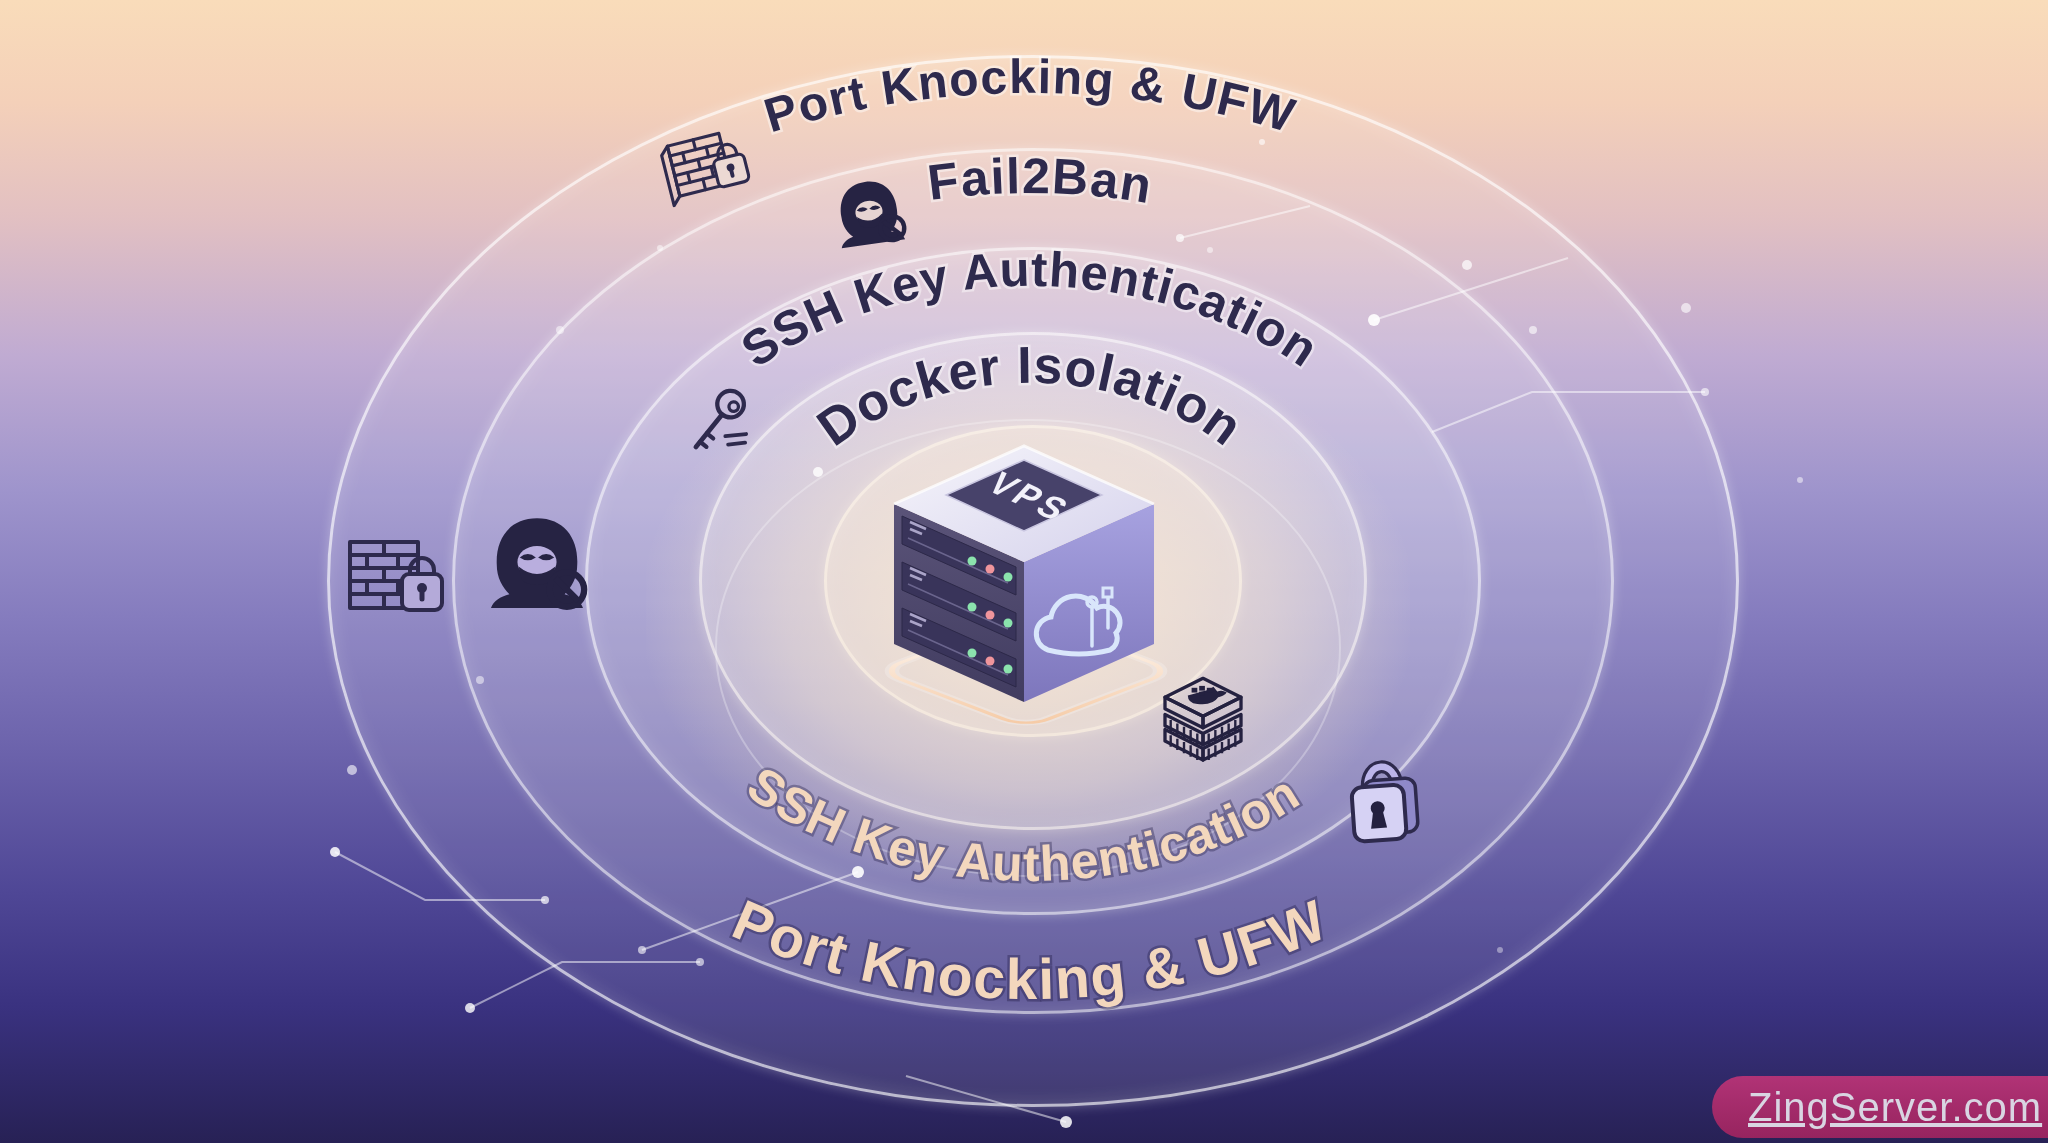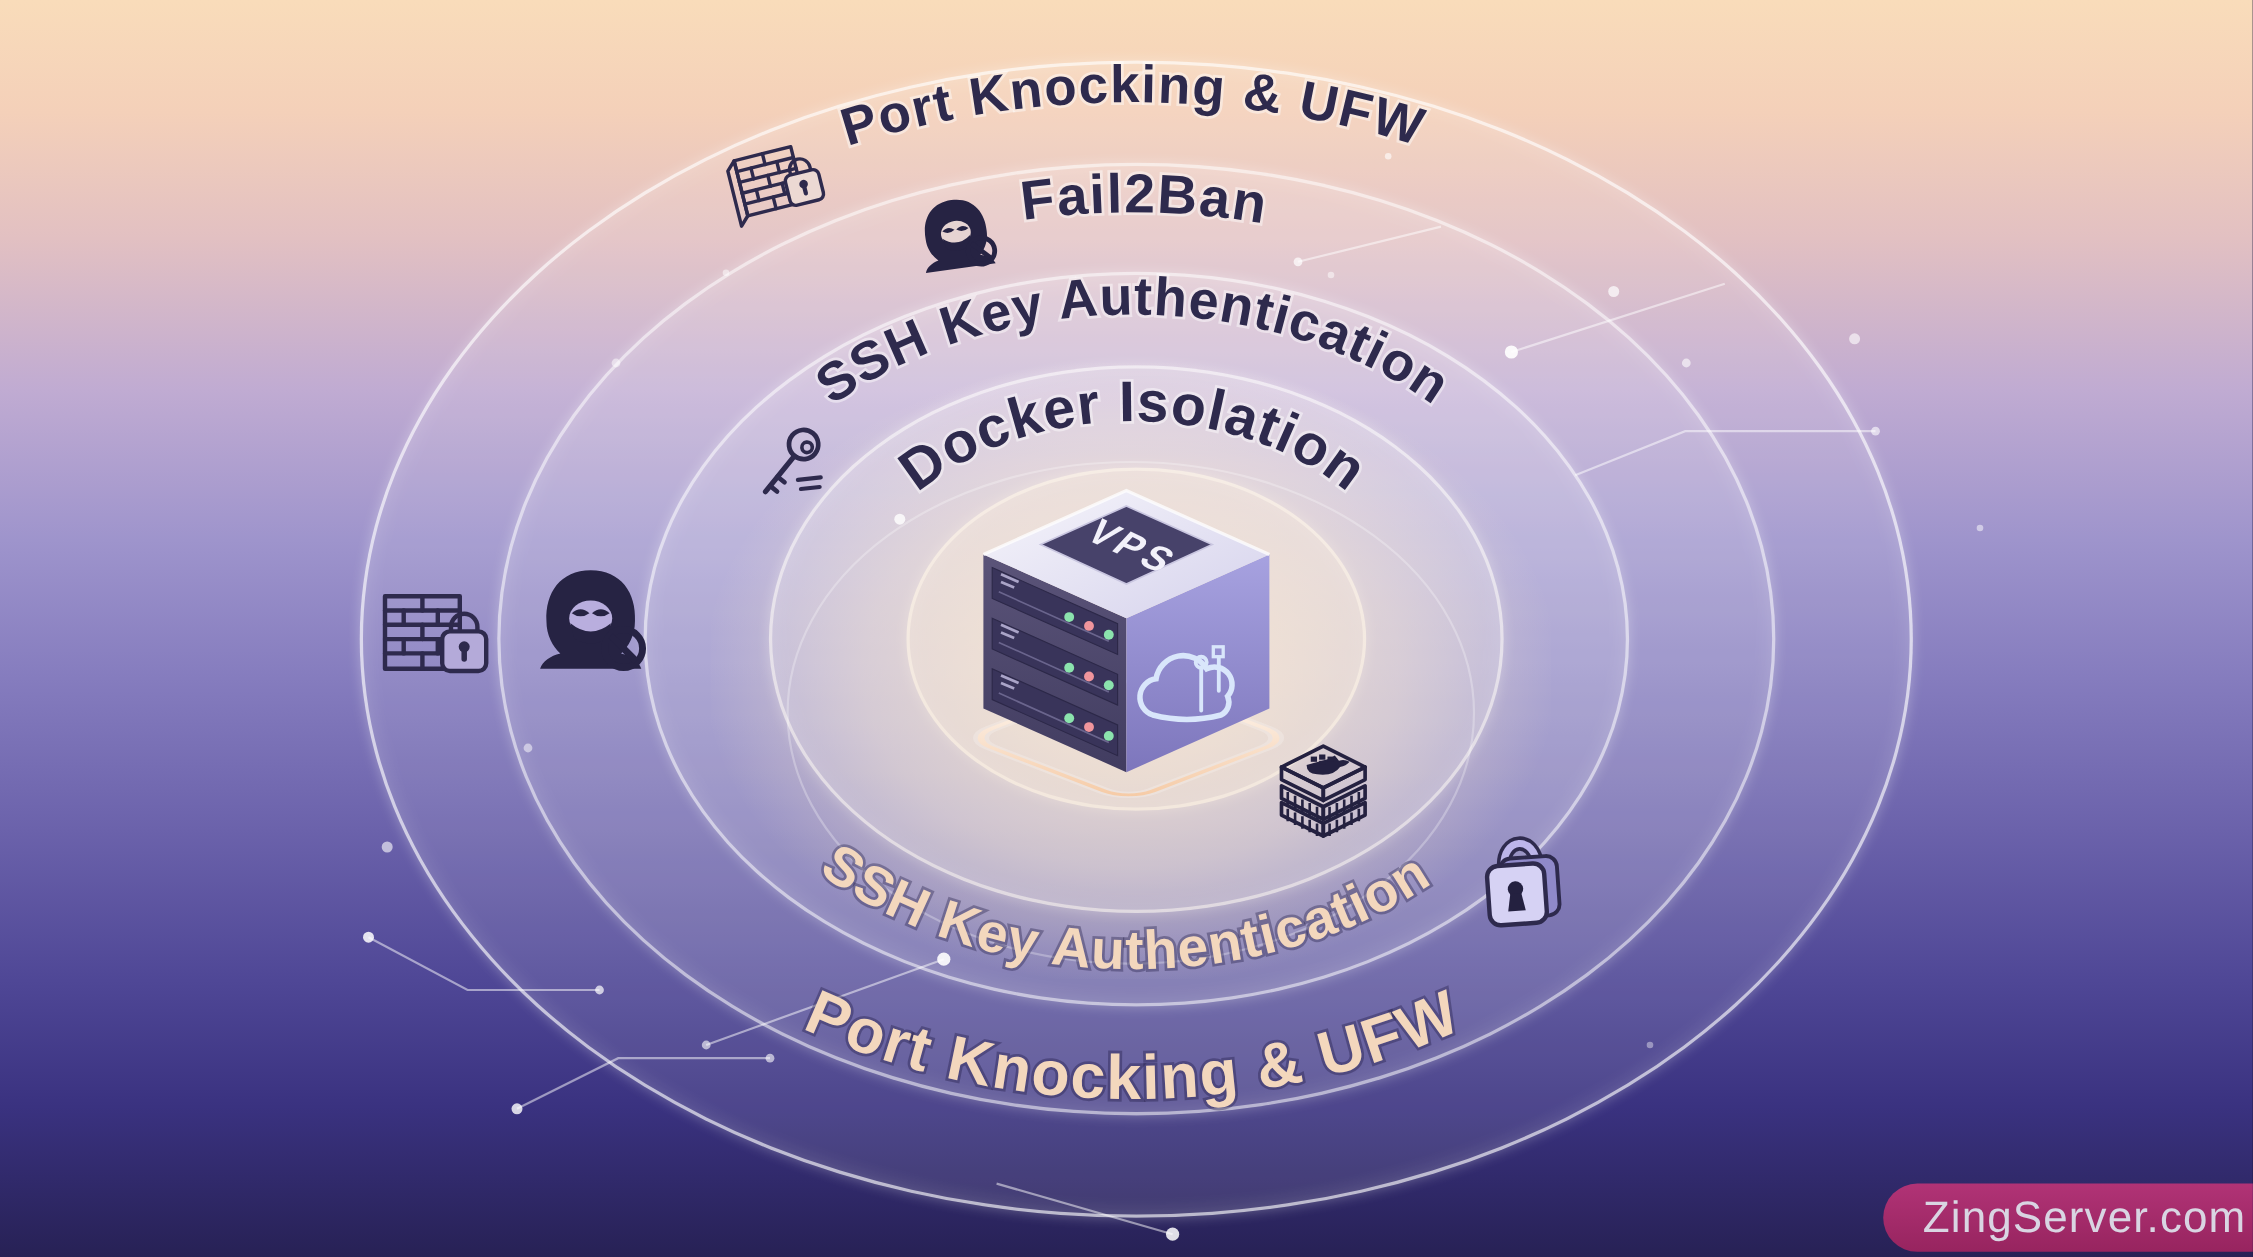--- a/index.html
+++ b/index.html
@@ -31,21 +31,21 @@
     pointer-events:none;
   }
   svg.overlay{position:absolute;left:0;top:0;}
   .watermark{
     position:absolute;left:1712px;top:1076px;height:62px;
     padding:0 36px;border-radius:31px;
     background:linear-gradient(180deg,#b13376,#97245f);
     white-space:nowrap;
   }
   .watermark span{
-    color:#d9d5e2;font-size:40px;line-height:62px;font-weight:400;letter-spacing:1px;
+    color:#d9d5e2;font-size:40px;line-height:62px;font-weight:400;letter-spacing:1px;text-decoration:underline;
   }
   text.arc-top{fill:#2e2a4d;font-weight:bold;paint-order:stroke;stroke:rgba(255,255,255,.45);stroke-width:5px;}
   text.arc-bottom{fill:#f3d7bd;font-weight:bold;paint-order:stroke;stroke:rgba(30,24,62,.35);stroke-width:5px;}
   .icon-fw-top{--lockfill:#ecd9d3;--facefill:#e6d4d2;}
   .icon-fw-left{--lockfill:#b4aad9;}
   .icon-hk-top{--facefill:#e6d4d2;}
   .icon-hk-left{--facefill:#b9aede;}
 </style>
 </head>
 <body>

